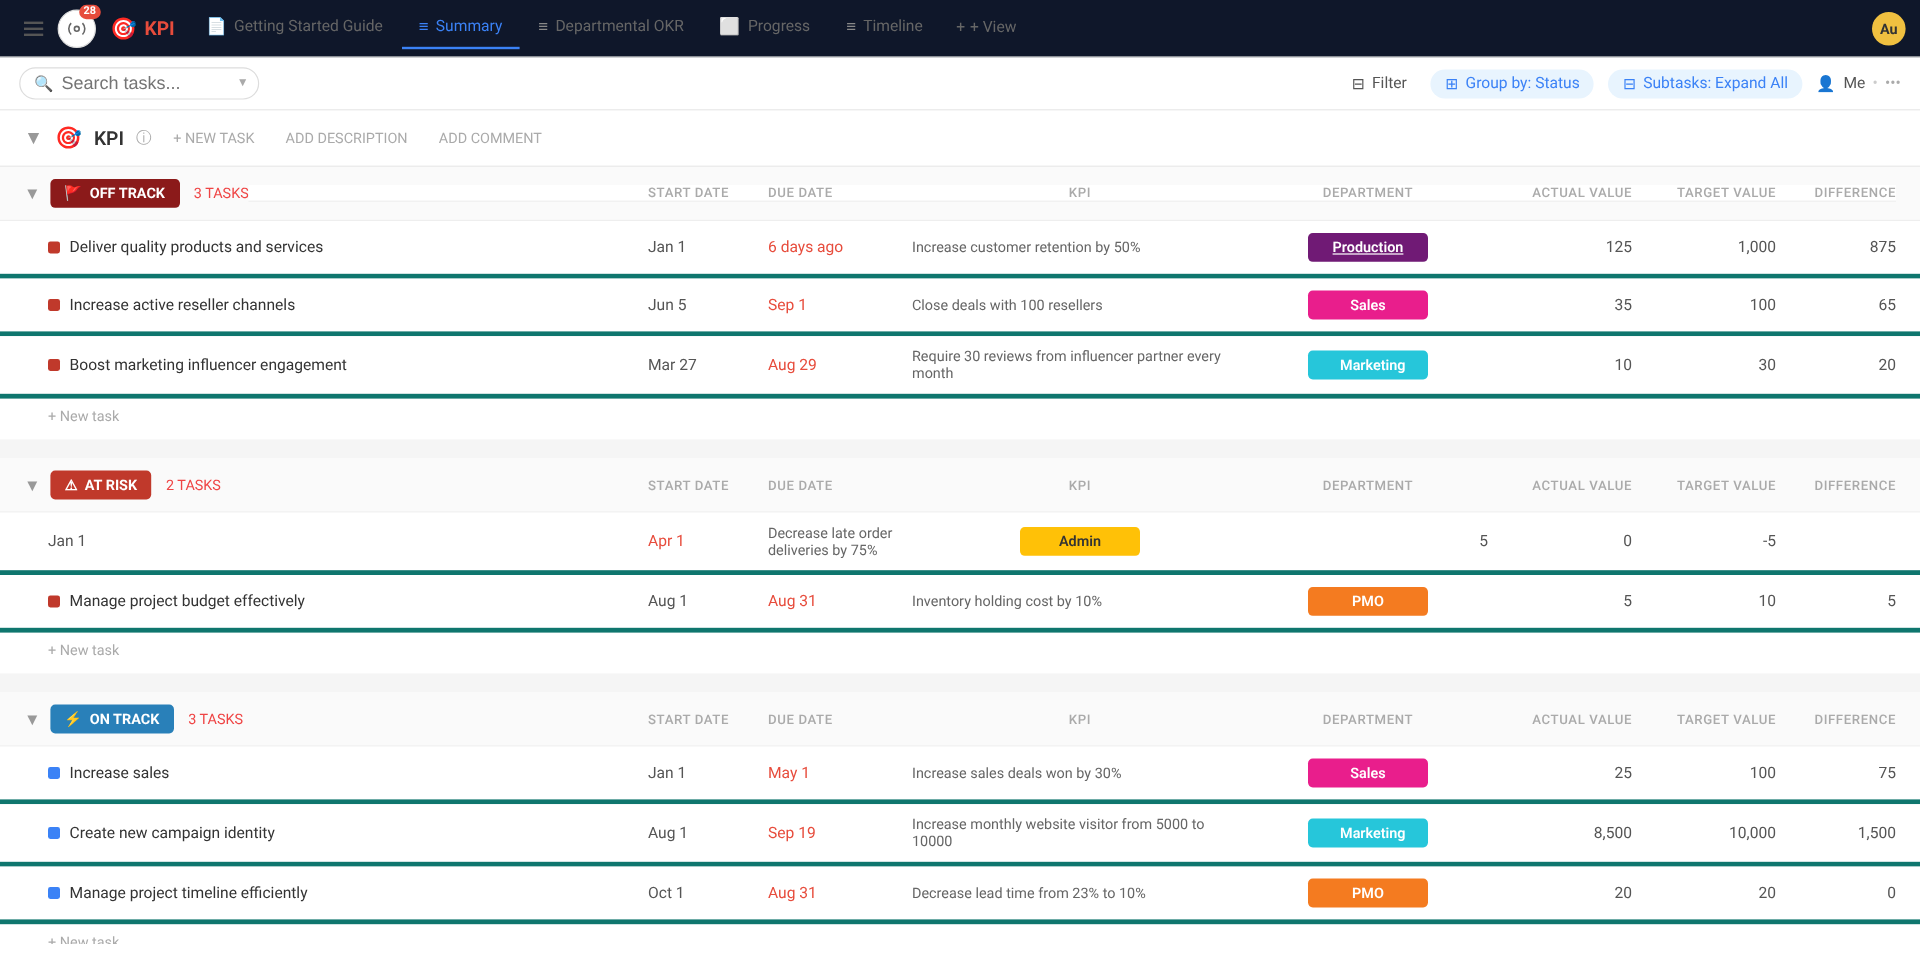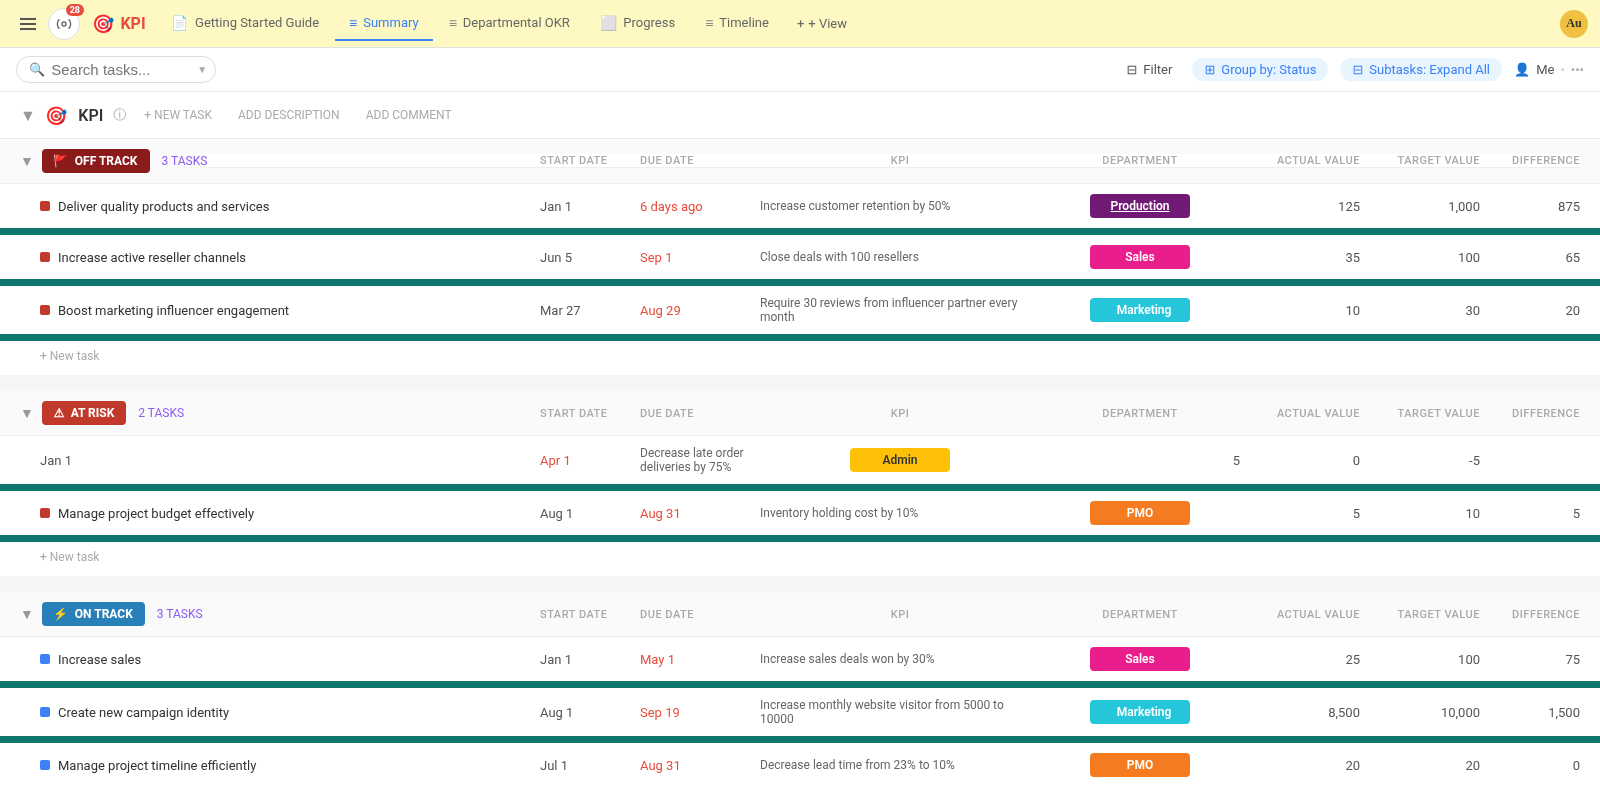--- a/index.html
+++ b/index.html
@@ -1,34 +1,34 @@
 <!DOCTYPE html>
 <html><head>
   <meta charset="utf-8">
   <style>
     * { box-sizing: border-box; margin: 0; padding: 0; }
     body { font-family: -apple-system, BlinkMacSystemFont, 'Segoe UI', Roboto, sans-serif; font-size: 13px; background: #fff; color: #333; overflow-x: hidden; }
     
     
-    .top-nav { display: flex; align-items: center; height: 48px; border-bottom: 1px solid #e0e0e0; padding: 0 12px; gap: 4px; background: #fef9c3; }
+    .top-nav { display: flex; align-items: center; height: 48px; border-bottom: 1px solid #e0e0e0; padding: 0 12px; gap: 4px; background: #0f172a; }
     .nav-hamburger { display: flex; flex-direction: column; gap: 3px; padding: 8px; cursor: pointer; }
     .nav-hamburger span { width: 16px; height: 2px; background: #555; display: block; }
     .nav-badge { position: relative; display: flex; align-items: center; }
     .badge-count { position: absolute; top: -4px; right: -4px; background: #e74c3c; color: #fff; font-size: 9px; border-radius: 10px; padding: 1px 4px; font-weight: bold; }
     .nav-icon-btn { width: 32px; height: 32px; border: 1px solid #ddd; border-radius: 50%; display: flex; align-items: center; justify-content: center; cursor: pointer; background: #fff; }
     .nav-icon-btn svg { width: 16px; height: 16px; }
     .nav-logo { color: #e74c3c; font-weight: bold; font-size: 16px; display: flex; align-items: center; gap: 6px; padding: 0 8px; }
     .nav-logo-icon { color: #e74c3c; font-size: 18px; }
     .nav-tabs { display: flex; align-items: center; gap: 2px; flex: 1; }
     .nav-tab { display: flex; align-items: center; gap: 6px; padding: 8px 14px; cursor: pointer; color: #666; font-size: 13px; border-bottom: 2px solid transparent; white-space: nowrap; text-decoration: none; }
     .nav-tab.active { color: #3b82f6; border-bottom: 2px solid #3b82f6; }
     .nav-tab-icon { font-size: 14px; color: #888; }
     .nav-tab.active .nav-tab-icon { color: #3b82f6; }
     .nav-add-view { display: flex; align-items: center; gap: 4px; color: #666; cursor: pointer; padding: 8px 12px; font-size: 13px; }
-    .nav-right { margin-left: auto; display: flex; align-items: center; gap: 8px; font-family: Liberation Serif, serif; }
+    .nav-right { margin-left: auto; display: flex; align-items: center; gap: 8px; }
     .nav-avatar { width: 28px; height: 28px; background: #f0c040; border-radius: 50%; display: flex; align-items: center; justify-content: center; font-size: 12px; font-weight: bold; }
     
     
     .search-bar { display: flex; align-items: center; height: 44px; border-bottom: 1px solid #e8e8e8; padding: 0 16px; gap: 8px; background: #fff; }
     .search-input-wrap { display: flex; align-items: center; gap: 6px; border: 1px solid #ddd; border-radius: 20px; padding: 4px 12px; width: 200px; }
     .search-input { border: none; outline: none; font-size: 15px; color: #666; width: 140px; }
     .search-controls { margin-left: auto; display: flex; align-items: center; gap: 12px; }
     .filter-btn { display: flex; align-items: center; gap: 6px; color: #555; cursor: pointer; font-size: 13px; padding: 4px 8px; }
     .group-btn { display: flex; align-items: center; gap: 6px; background: #e8f4fe; color: #3b82f6; border-radius: 16px; padding: 4px 12px; cursor: pointer; font-size: 13px; }
     .subtasks-btn { display: flex; align-items: center; gap: 6px; background: #e8f4fe; color: #3b82f6; border-radius: 16px; padding: 4px 12px; cursor: pointer; font-size: 13px; }
@@ -47,30 +47,30 @@
     .main-content { padding: 0; overflow-y: auto; height: calc(795px - 48px - 44px - 56px); }
     
     
     .section { margin-bottom: 4px; }
     .section-header { display: flex; align-items: center; padding: 10px 20px; border-bottom: 1px solid #eee; background: #fafafa; }
     .section-collapse { color: #999; cursor: pointer; margin-right: 8px; font-size: 14px; }
     .status-badge { display: inline-flex; align-items: center; gap: 6px; padding: 5px 12px; border-radius: 4px; font-size: 12px; font-weight: 700; color: #fff; cursor: pointer; }
     .status-badge.off-track { background: #8B1A1A; }
     .status-badge.at-risk { background: #c0392b; }
     .status-badge.on-track { background: #2980b9; }
-    .section-task-count { color: #8b5cf6; font-size: 12px; margin-left: 12px; }
+    .section-task-count { color: #ef4444; font-size: 12px; margin-left: 12px; }
     
     
     .col-headers { display: grid; grid-template-columns: 1fr 100px 120px 280px 200px 120px 120px 100px; padding: 6px 20px 6px 40px; border-bottom: 1px solid #eee; background: #fff; }
     .col-header { font-size: 11px; color: #aaa; font-weight: 500; text-align: left; text-transform: uppercase; letter-spacing: 0.5px; }
     .col-header.right { text-align: right; }
     .col-header.center { text-align: center; }
     
     
-    .task-row { display: grid; grid-template-columns: 1fr 100px 120px 280px 200px 120px 120px 100px; padding: 10px 20px 10px 40px; border-bottom: 7px solid #0f766e; align-items: center; background: #fff; }
+    .task-row { display: grid; grid-template-columns: 1fr 100px 120px 280px 200px 120px 120px 100px; padding: 10px 20px 10px 40px; border-bottom: 4px solid #0f766e; align-items: center; background: #fff; }
     .task-name { display: flex; align-items: center; gap: 8px; font-size: 13px; color: #333; }
     .task-dot { width: 10px; height: 10px; border-radius: 2px; flex-shrink: 0; }
     .task-dot.red { background: #c0392b; }
     .task-dot.blue { background: #3b82f6; }
     .task-date { font-size: 13px; color: #555; }
     .task-date.overdue { color: #e74c3c; }
     .task-kpi { font-size: 12px; color: #666; text-align: left; }
     .task-dept { display: flex; justify-content: center; }
     .dept-badge { padding: 5px 16px; border-radius: 4px; font-size: 12px; font-weight: 600; color: #fff; min-width: 100px; text-align: center; }
     .dept-badge.production { background: #701a75; text-decoration: underline; }
@@ -368,21 +368,21 @@
       <span class="task-value">8,500</span>
       <span class="task-value">10,000</span>
       <span class="task-diff">1,500</span>
     </div>
 
     <div class="task-row">
       <div class="task-name">
         <div class="task-dot blue"></div>
         <span>Manage project timeline efficiently</span>
       </div>
-      <span class="task-date">Jul 1</span>
+      <span class="task-date">Oct 1</span>
       <span class="task-date overdue">Aug 31</span>
       <span class="task-kpi">Decrease lead time from 23% to 10%</span>
       <div class="task-dept">
         <span class="dept-badge pmo">PMO</span>
       </div>
       <span class="task-value">20</span>
       <span class="task-value">20</span>
       <span class="task-diff">0</span>
     </div>
 

